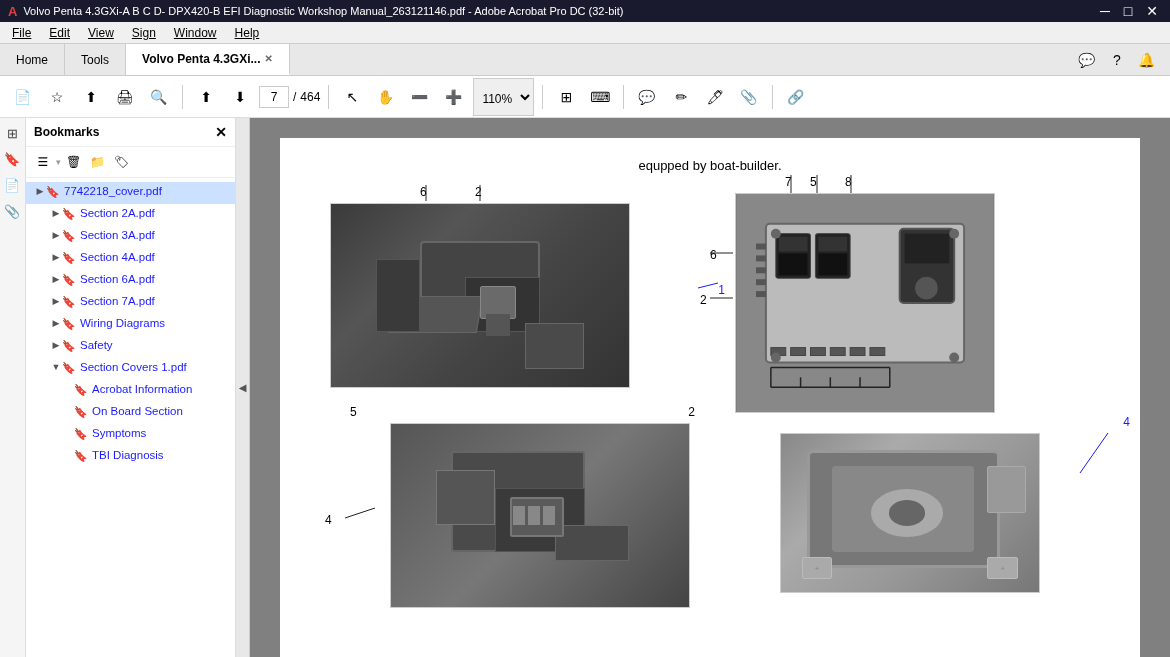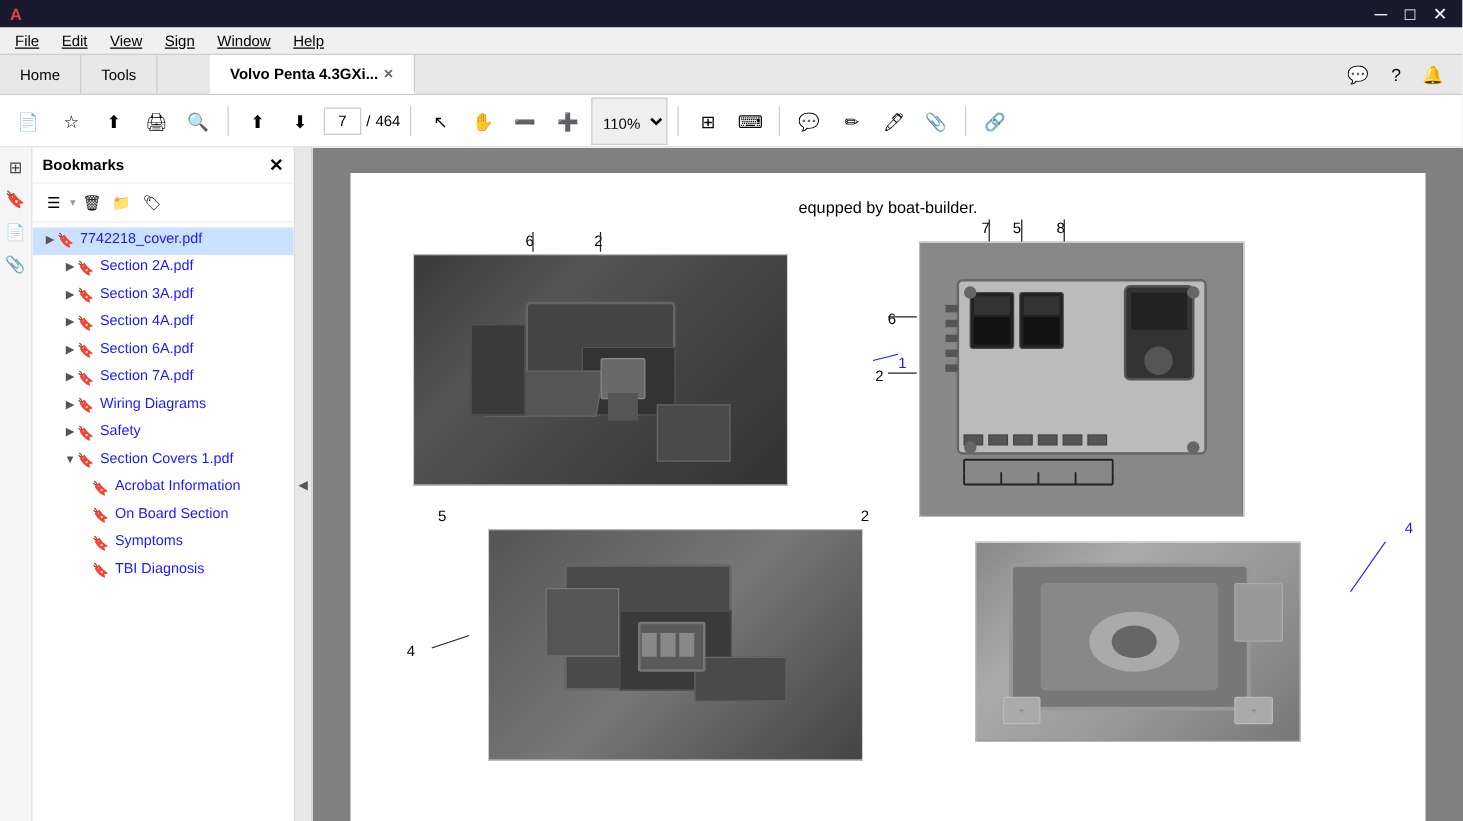--- a/index.html
+++ b/index.html
@@ -46,21 +46,21 @@
     }
     .tab {
       padding: 0 16px;
       display: flex;
       align-items: center;
       font-size: 12px;
       cursor: pointer;
       border-right: 1px solid #ccc;
       gap: 4px;
     }
-    .tab.active { background: white; border-bottom: 2px solid white; font-weight: bold; margin-left: 42px; }
+    .tab.active { background: white; border-bottom: 2px solid white; font-weight: bold; }
     .tab.home { background: #e8e8e8; }
     .tab-close { font-size: 10px; color: #666; cursor: pointer; }
 
     
     #toolbar {
       background: white;
       height: 42px;
       display: flex;
       align-items: center;
       padding: 0 8px;
@@ -276,20 +276,21 @@
       width: 100%;
       height: 100%;
     }
   </style>
 </head>
 <body>
 
 <div id="title-bar">
   <div id="title-bar-left">
     <span style="color:#e04040; font-weight:bold; font-size:13px;">A</span>
+    <span>Volvo Penta 4.3GXi-A B C D- DPX420-B EFI Diagnostic Workshop Manual_263121146.pdf - Adobe Acrobat Pro DC (32-bit)</span>
   </div>
   <div id="title-bar-controls">
     <span style="cursor:pointer; padding:0 4px;">─</span>
     <span style="cursor:pointer; padding:0 4px;">□</span>
     <span style="cursor:pointer; padding:0 4px;">✕</span>
   </div>
 </div>
 
 <div id="menu-bar">
   <span class="menu-item">File</span>

